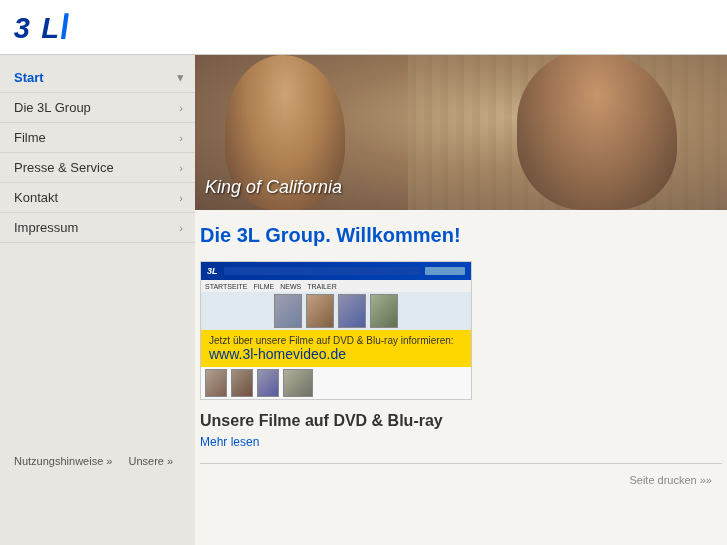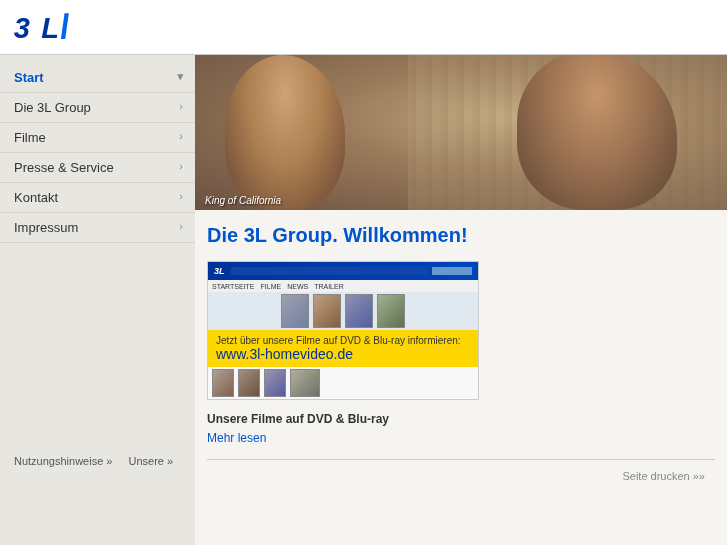--- a/index.html
+++ b/index.html
@@ -40,21 +40,21 @@
     
     .sidebar {
       width: 195px;
       min-height: 490px;
       background: #e8e6e0;
       padding-top: 8px;
       flex-shrink: 0;
     }
     .nav-item {
       display: flex;
-      align-items: flex-start;
+      align-items: center;
       justify-content: space-between;
       padding: 7px 12px 7px 14px;
       cursor: pointer;
       color: #333;
       font-size: 13px;
       border-bottom: 1px solid #d5d3cc;
     }
     .nav-item.active {
       color: #0055cc;
       font-weight: bold;
@@ -107,31 +107,31 @@
       width: 60%;
       height: 100%;
       background: repeating-linear-gradient(
         90deg,
         rgba(180,160,120,0.3) 0px, rgba(160,140,100,0.3) 8px,
         rgba(200,180,140,0.2) 8px, rgba(200,180,140,0.2) 16px
       );
     }
     .hero-caption {
       position: absolute;
-      bottom: 4px;
+      bottom: 12px;
       left: 10px;
       color: white;
-      font-size: 10px;
+      font-size: 18px;
       font-style: italic;
       text-shadow: 1px 1px 2px rgba(0,0,0,0.7);
     }
 
     
     .welcome-section {
-      padding: 14px 12px 8px;
+      padding: 14px 5px 8px;
     }
     .welcome-title {
       color: #0055cc;
       font-size: 20px;
       font-weight: bold;
       margin-bottom: 14px;
     }
 
     
     .promo-box {
@@ -209,21 +209,21 @@
       padding: 0 4px;
     }
     .promo-bottom-thumb {
       width: 22px;
       height: 28px;
       background: linear-gradient(135deg, #b0a090, #806050);
       border: 1px solid #888;
     }
 
     .promo-text {
-      font-size: 12px;
+      font-size: 16px;
       color: #333;
       font-weight: bold;
       margin-bottom: 4px;
       margin-top: 4px;
     }
     .mehr-lesen {
       color: #0055cc;
       font-size: 12px;
       cursor: pointer;
       text-decoration: none;

